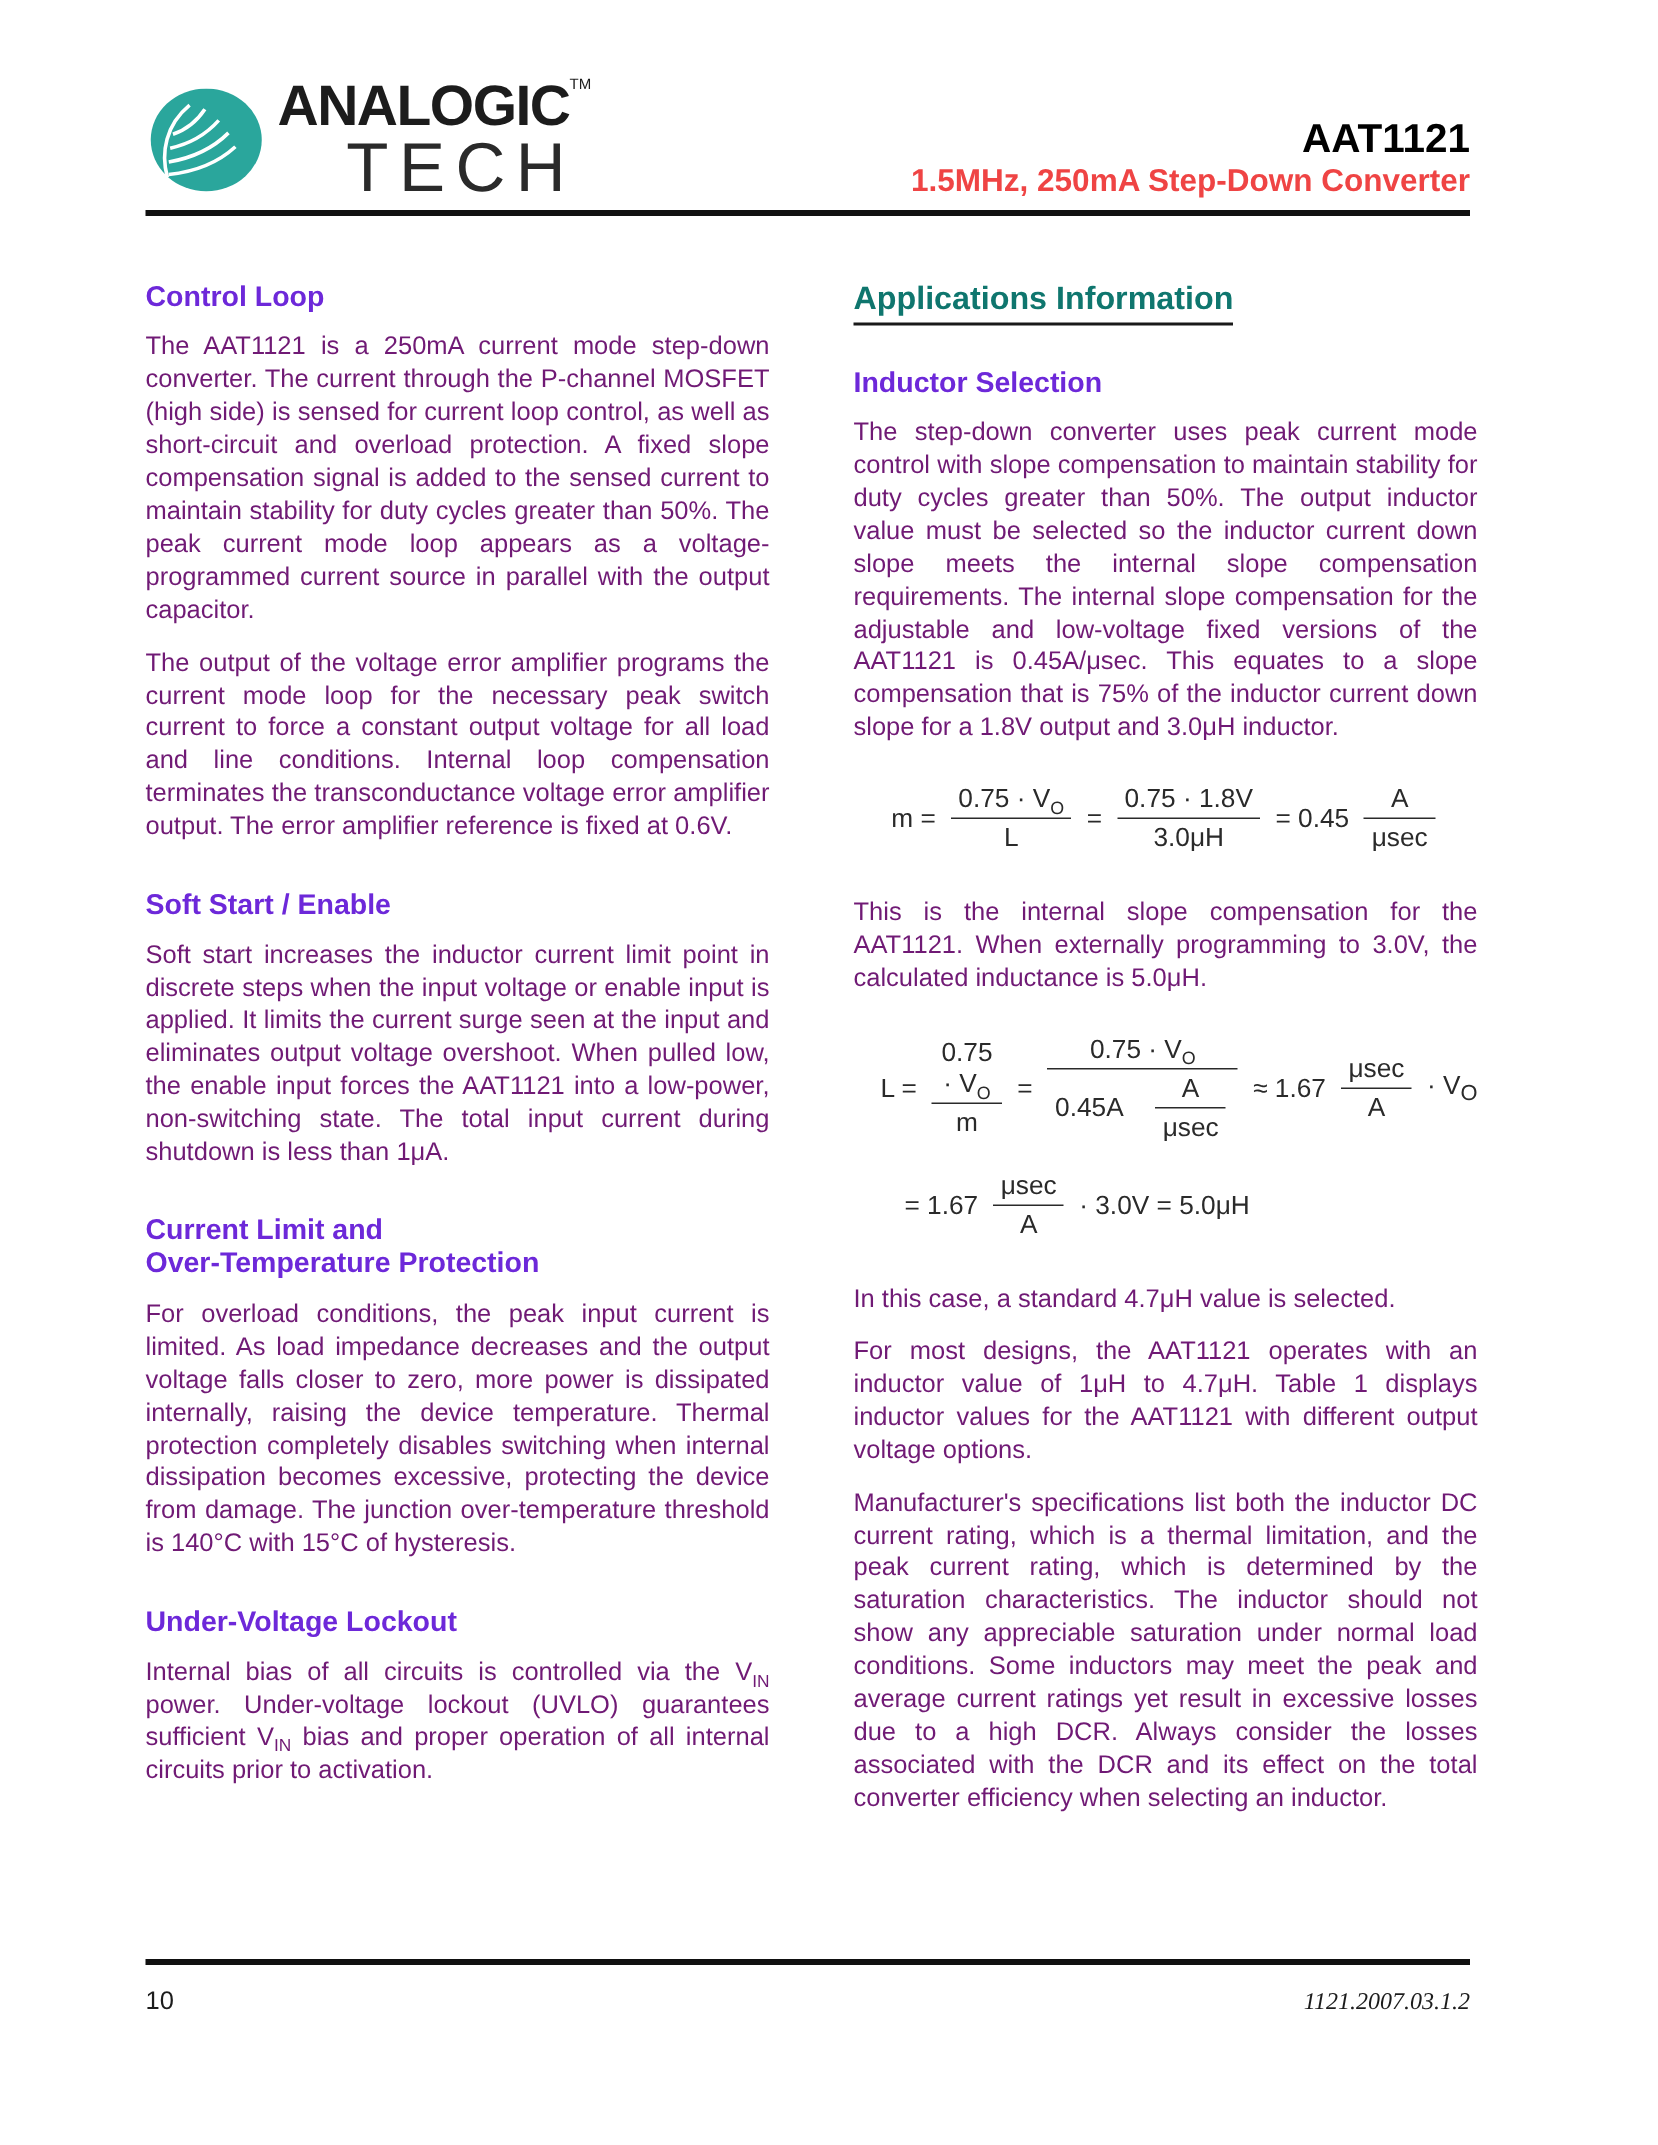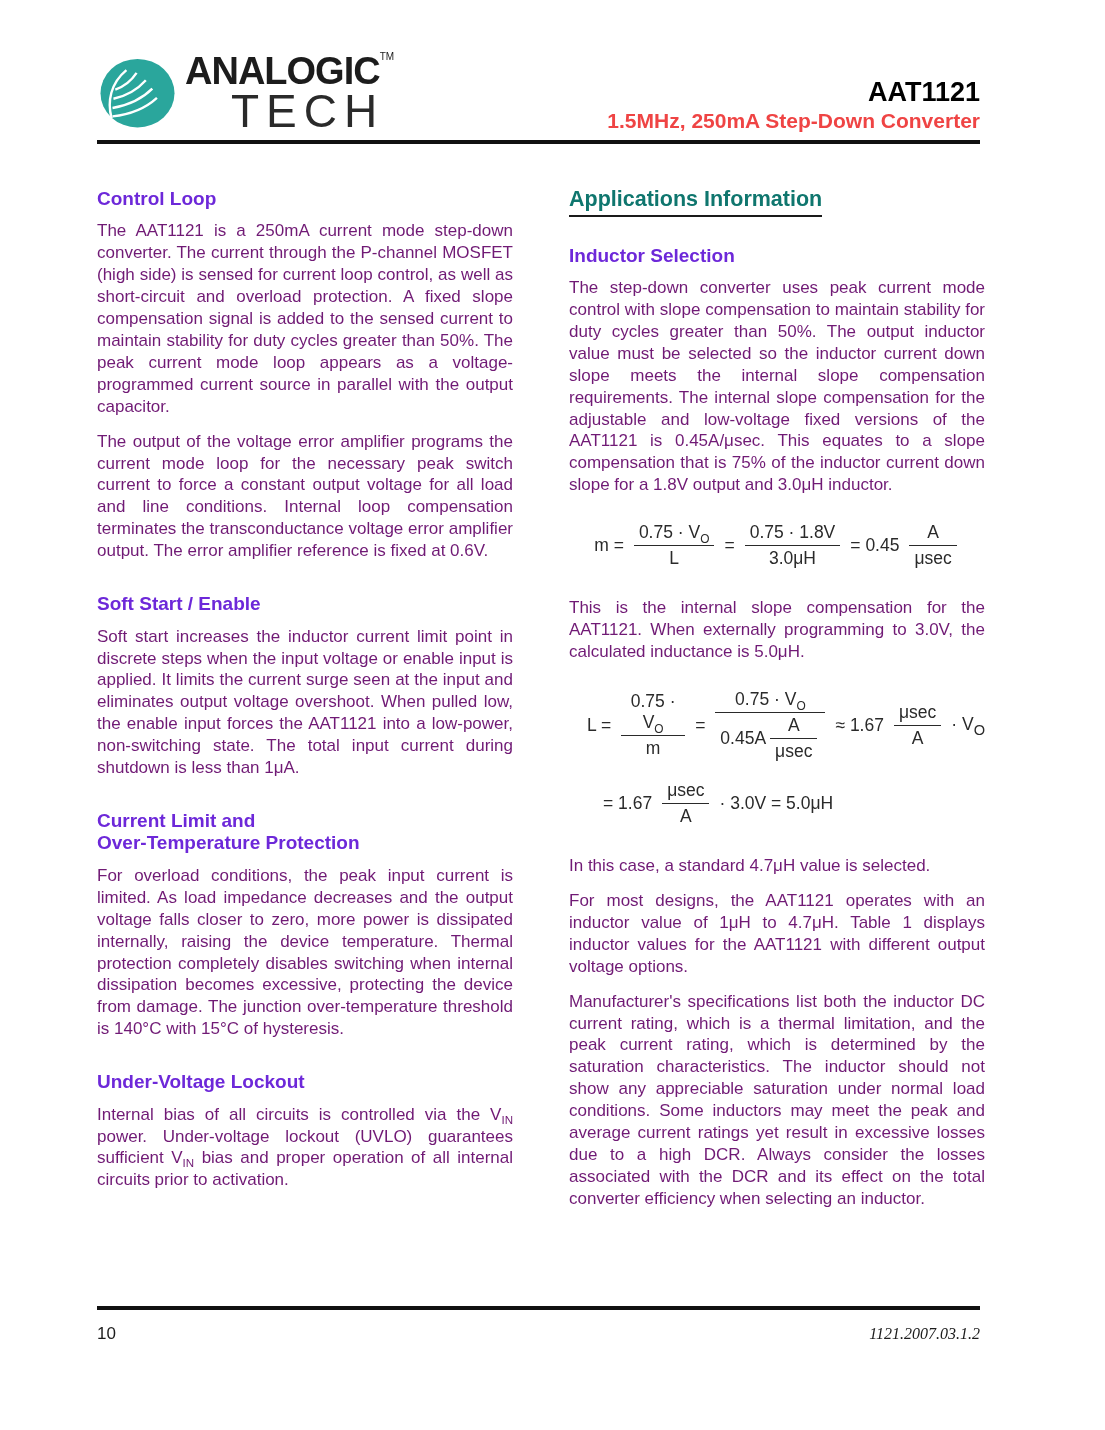--- a/index.html
+++ b/index.html
@@ -62,21 +62,21 @@
     display: flex; align-items: center; justify-content: center;
     font-size: 17.5px; color: #2a2a2a; gap: 7px;
     margin: 26px 0 28px 0; text-align: center;
   }
   .formula.left1 { justify-content: flex-start; margin-left: 18px; margin-bottom: 10px; }
   .formula.left2 { justify-content: flex-start; margin-left: 34px; margin-top: 18px; }
   .frac { display: inline-flex; flex-direction: column; align-items: stretch; vertical-align: middle; margin: 0 3px; }
   .frac .num, .frac .den { text-align: center; padding: 0 5px; line-height: 1.2; }
   .frac .bar { border-top: 1.8px solid #2a2a2a; margin: 2px 0; height: 0; }
   .frac sub { font-size: 68%; line-height: 0; }
-  .den-row { display: inline-flex; align-items: center; justify-content: center; gap: 1px; }
+  .den-row { display: inline-flex; align-items: center; justify-content: center; gap: 18px; }
   .op { white-space: nowrap; }
 
   
   .footer { position: absolute; left: 97px; right: 120px; top: 1306px; }
   .footer-rule { border: 0; border-top: 4px solid #111; }
   .footer-row { display: flex; justify-content: space-between; align-items: baseline; margin-top: 14px; }
   .page-number { font-size: 17px; color: #1c1c1c; }
   .doc-code { font-family: "Liberation Serif", serif; font-style: italic; font-size: 16px; color: #1c1c1c; }
 </style>
 </head>

